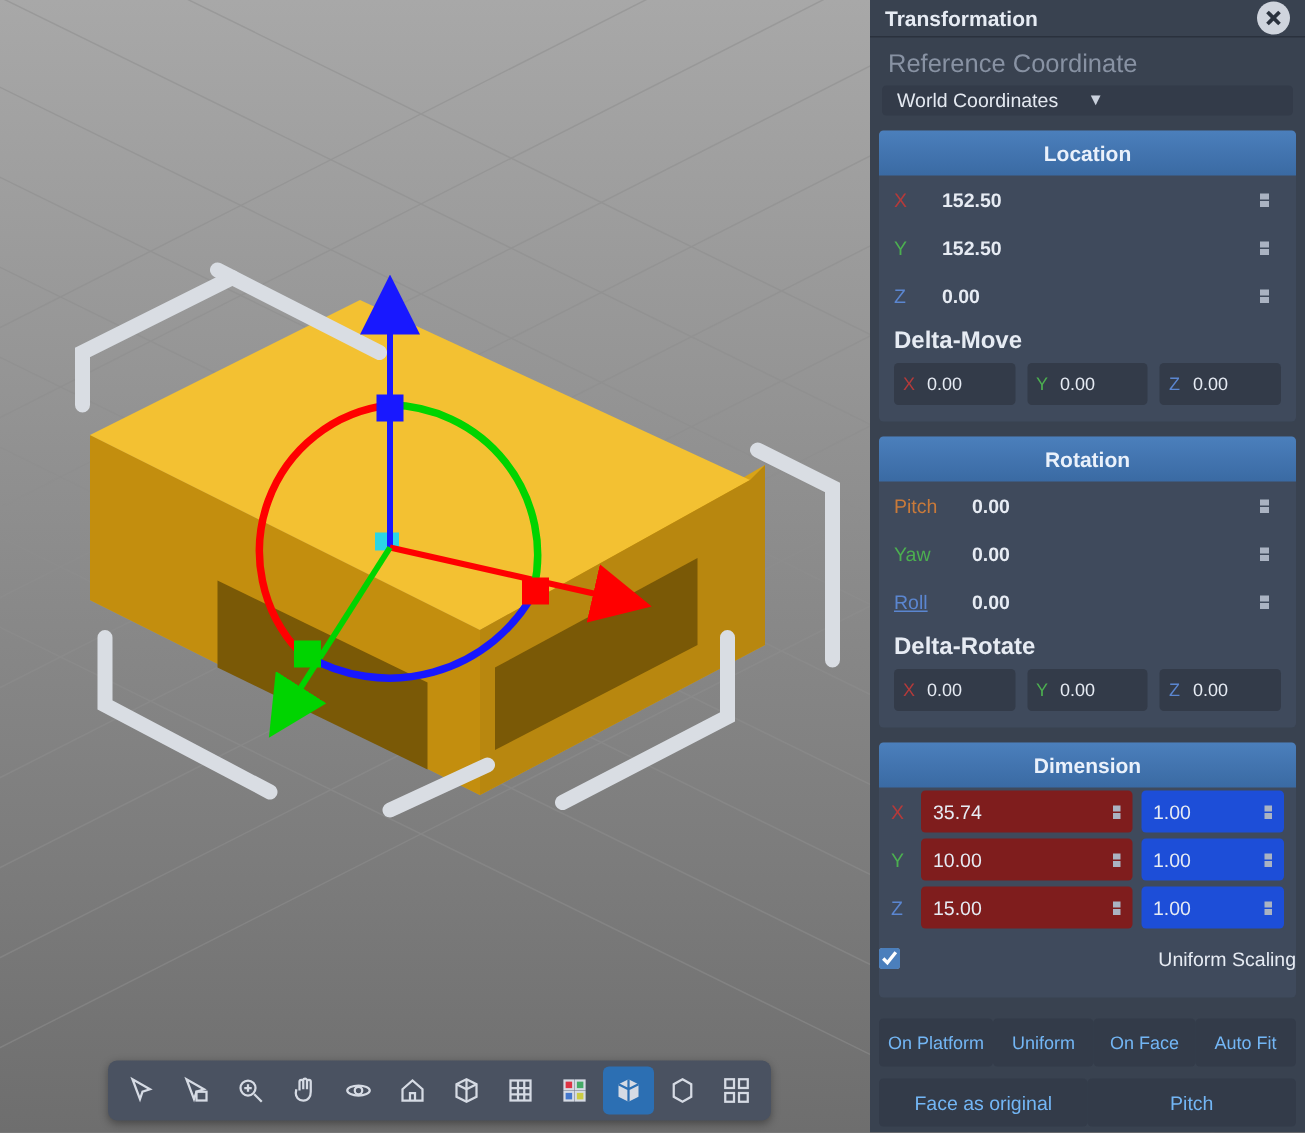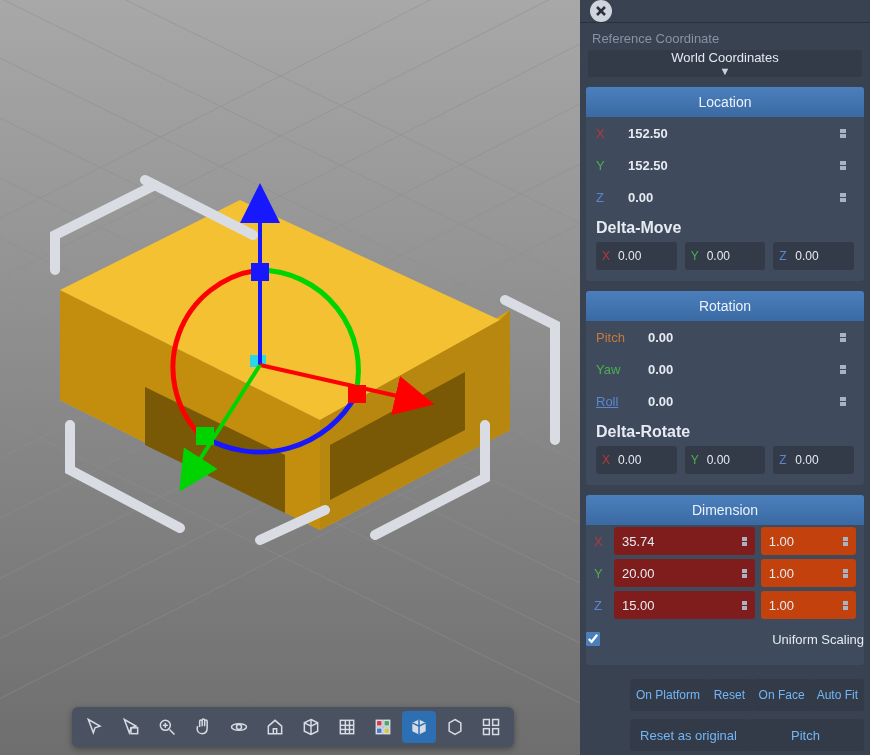--- a/index.html
+++ b/index.html
@@ -38,35 +38,35 @@
     display:flex; flex-direction:column;
   }
   .panel-head {
     height:36px; display:flex; align-items:center; padding:0 10px;
     background:#394250; border-bottom:1px solid #2a313d;
   }
   .panel-head .title { flex:1; font-weight:600; color:#e6ebf3; font-size:14px; }
   .panel-head .close { width:22px; height:22px; border-radius:50%; display:flex; align-items:center; justify-content:center; cursor:pointer; background:#cfd4dd; }
   .panel-head .close svg { width:12px; height:12px; stroke:#2a313d; stroke-width:2.5; }
   
-  .sect-label { color:#8892a3; padding:8px 12px 4px; font-size:13px; }
+  .sect-label { color:#8892a3; padding:8px 12px 4px; font-size:17px; }
   .drop {
     background:#333b49; margin:0 8px 10px 8px; height:30px; border-radius:3px;
-    display:flex; align-items:center; padding:0 10px; cursor:pointer;flex-direction:column;
+    display:flex; align-items:center; padding:0 10px; cursor:pointer;
   }
   .drop span { flex:1; color:#e4e9f1; }
   .drop .caret { color:#c9d0dc; font-size:11px; }
   
   .section {
     background:#3f4a5c; margin:0 6px 10px 6px; border-radius:3px; padding-bottom:8px;
   }
   .section-head {
     height:30px; background:#3f73ad; border-radius:3px 3px 0 0;
     display:flex; align-items:center; justify-content:center;
-    color:#eaf1fb; font-weight:400; font-size:14px;
+    color:#eaf1fb; font-weight:700; font-size:14px;
     background: linear-gradient(180deg,#4b7fbc 0%, #3a6aa3 100%);
   }
   .row { display:flex; align-items:center; height:32px; padding:0 10px; gap:8px; }
   .row .axislbl { width:16px; color:#b53a3a; font-size:13px; }
   .row .axislbl.y { color:#4caf50; }
   .row .axislbl.z { color:#5b86d0; }
   .row .axislbl.p { color:#c97a3a; width:36px;}
   .row .axislbl.yw { color:#4caf50; width:36px;}
   .row .axislbl.r { color:#5b86d0; width:36px;text-decoration:underline;}
   .numbox {
@@ -83,28 +83,28 @@
   .triple .mini .ax { width:12px; color:#b53a3a; margin-right:4px; }
   .triple .mini .ax.y { color:#4caf50; }
   .triple .mini .ax.z { color:#5b86d0; }
   .triple .mini .v { flex:1; }
   .subhdr { color:#e6ebf3; font-weight:600; padding:6px 10px 2px; font-size:16px;}
   
   .dimrow { display:flex; align-items:center; height:32px; padding:0 8px; gap:6px; }
   .dimrow .ax { width:14px; color:#b53a3a;}
   .dimrow .ax.y{color:#4caf50;} .dimrow .ax.z{color:#5b86d0;}
   .dimrow .box1 { flex:2.2; background:#7f1d1d; border-radius:3px; height:28px; display:flex; align-items:center; padding:0 8px; color:#e6ebf3;}
-  .dimrow .box2 { flex:1.4; background:#c2410c; border-radius:3px; height:28px; display:flex; align-items:center; padding:0 8px; color:#e6ebf3;}
+  .dimrow .box2 { flex:1.4; background:#1d4ed8; border-radius:3px; height:28px; display:flex; align-items:center; padding:0 8px; color:#e6ebf3;}
   .dimrow .sp { display:flex; flex-direction:column; gap:1px;}
   .dimrow .sp span{width:5px;height:4px;background:#aab3c2;}
   
   .chkrow { display:flex; align-items:center; justify-content:space-between; height:36px; gap:8px; color:#e6ebf3;}
   .chkrow input { accent-color:#4b7fbc; width:14px; height:14px;}
   
-  .btnrow { display:flex; gap:0; padding:4px 6px;margin-left:44px; }
+  .btnrow { display:flex; gap:0; padding:4px 6px; }
   .btnrow .pbtn {
     flex:1; height:32px; display:flex; align-items:center; justify-content:center;
     background:#333b49; color:#73b6f5; font-size:12px; border-radius:3px; cursor:pointer;
     padding:0 6px; white-space:nowrap;
   }
   .btnrow.two .pbtn{ flex:1; font-size:13px;}
 </style>
 </head>
 <body>
 
@@ -260,20 +260,21 @@
         <rect x="3" y="3" width="7" height="7"></rect>
         <rect x="14" y="3" width="7" height="7"></rect>
         <rect x="3" y="14" width="7" height="7"></rect>
         <rect x="14" y="14" width="7" height="7"></rect>
       </svg>
     </div>
 </div>
 
 <div class="panel">
   <div class="panel-head">
+    <div class="title">Transformation</div>
     <div class="close">
       <svg viewBox="0 0 12 12">
           <line x1="2" y1="2" x2="10" y2="10"></line>
           <line x1="10" y1="2" x2="2" y2="10"></line>
         </svg>
     </div>
   </div>
 
   <div class="sect-label">Reference Coordinate</div>
   <div class="drop">
@@ -394,21 +395,21 @@
           <span style="flex:1">1.00</span>
           <div class="sp">
             <span></span>
             <span></span>
           </div>
         </div>
       </div>
     <div class="dimrow">
         <div class="ax y">Y</div>
       <div class="box1">
-          <span style="flex:1">20.00</span>
+          <span style="flex:1">10.00</span>
           <div class="sp">
             <span></span>
             <span></span>
           </div>
         </div>
       <div class="box2">
           <span style="flex:1">1.00</span>
           <div class="sp">
             <span></span>
             <span></span>
@@ -433,21 +434,21 @@
         </div>
       </div>
     <div class="chkrow">
       <input type="checkbox" checked="" style="">
       <span>Uniform Scaling</span>
     </div>
   </div>
 
   <div class="btnrow">
     <div class="pbtn">On Platform</div>
-    <div class="pbtn">Reset</div>
+    <div class="pbtn">Uniform</div>
     <div class="pbtn">On Face</div>
     <div class="pbtn">Auto Fit</div>
   </div>
   <div class="btnrow two">
-    <div class="pbtn">Reset as original</div>
+    <div class="pbtn">Face as original</div>
     <div class="pbtn">Pitch</div>
   </div>
 </div>
 
 </body></html>

